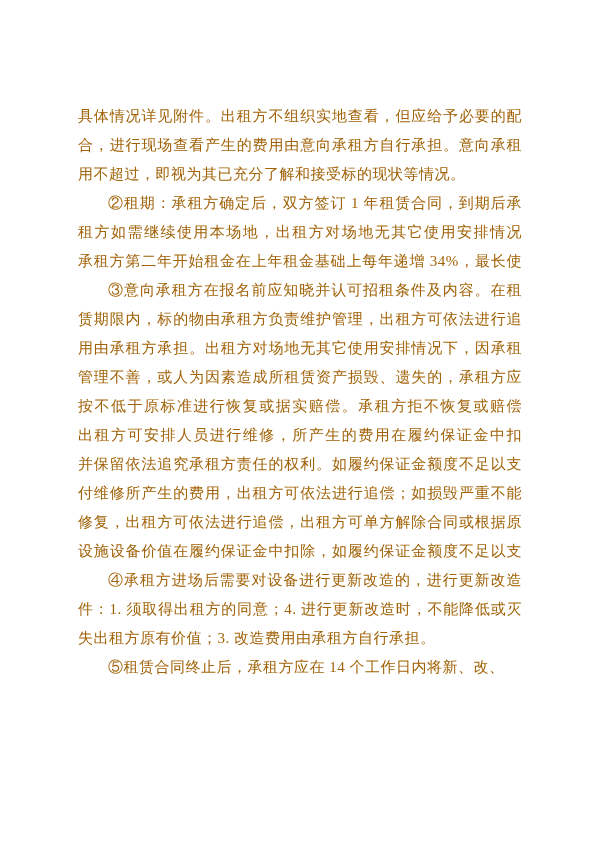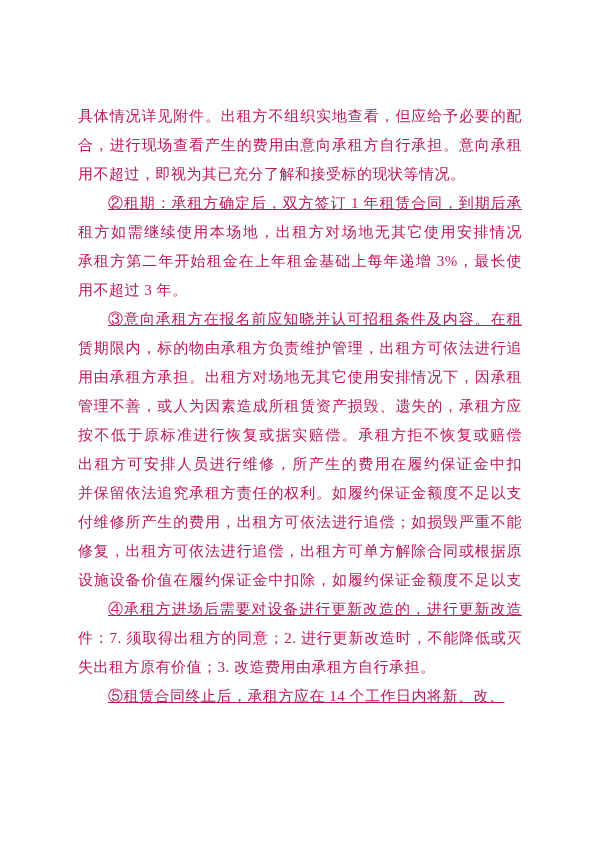--- a/index.html
+++ b/index.html
@@ -13,60 +13,58 @@
     height: 848px;
     background: #ffffff;
     overflow: hidden;
     font-family: "Liberation Serif", "DejaVu Serif", serif;
   }
   .doc-body {
     position: absolute;
     left: 78px;
     top: 102px;
     width: 444px;
-    color: #be185d;
+    color: #a16207;
     font-size: 15px;
     line-height: 29px;
   }
   .line {
     height: 29px;
     overflow: hidden;
     text-align: justify;
     text-align-last: justify;
     text-justify: inter-character;
     letter-spacing: 0.5px;
   }
   .line.end {
     text-align-last: left;
   }
   .line.indent {
     text-indent: 2em;
-    text-decoration: underline;
   }
 </style>
 </head>
 <body>
 
 <div class="page">
   <div class="doc-body">
     <div class="line">具体情况详见附件。出租方不组织实地查看，但应给予必要的配</div>
     <div class="line">合，进行现场查看产生的费用由意向承租方自行承担。意向承租</div>
     <div class="line end">用不超过，即视为其已充分了解和接受标的现状等情况。</div>
     <div class="line indent">②租期：承租方确定后，双方签订 1 年租赁合同，到期后承</div>
     <div class="line">租方如需继续使用本场地，出租方对场地无其它使用安排情况下，</div>
-    <div class="line">承租方第二年开始租金在上年租金基础上每年递增 3%，最长使</div>
-    <div class="line end">用不超过 3 年。</div>
+    <div class="line">承租方第二年开始租金在上年租金基础上每年递增 34%，最长使</div>
     <div class="line indent">③意向承租方在报名前应知晓并认可招租条件及内容。在租</div>
     <div class="line">赁期限内，标的物由承租方负责维护管理，出租方可依法进行追偿</div>
     <div class="line">用由承租方承担。出租方对场地无其它使用安排情况下，因承租方</div>
     <div class="line">管理不善，或人为因素造成所租赁资产损毁、遗失的，承租方应</div>
     <div class="line">按不低于原标准进行恢复或据实赔偿。承租方拒不恢复或赔偿的，</div>
     <div class="line">出租方可安排人员进行维修，所产生的费用在履约保证金中扣除，</div>
     <div class="line">并保留依法追究承租方责任的权利。如履约保证金额度不足以支</div>
     <div class="line">付维修所产生的费用，出租方可依法进行追偿；如损毁严重不能</div>
     <div class="line">修复，出租方可依法进行追偿，出租方可单方解除合同或根据原有</div>
     <div class="line">设施设备价值在履约保证金中扣除，如履约保证金额度不足以支</div>
     <div class="line indent">④承租方进场后需要对设备进行更新改造的，进行更新改造时</div>
-    <div class="line">件：7. 须取得出租方的同意；2. 进行更新改造时，不能降低或灭</div>
+    <div class="line">件：1. 须取得出租方的同意；4. 进行更新改造时，不能降低或灭</div>
     <div class="line end">失出租方原有价值；3. 改造费用由承租方自行承担。</div>
     <div class="line indent end">⑤租赁合同终止后，承租方应在 14 个工作日内将新、改、</div>
   </div>
 </div>
 
 </body></html>

